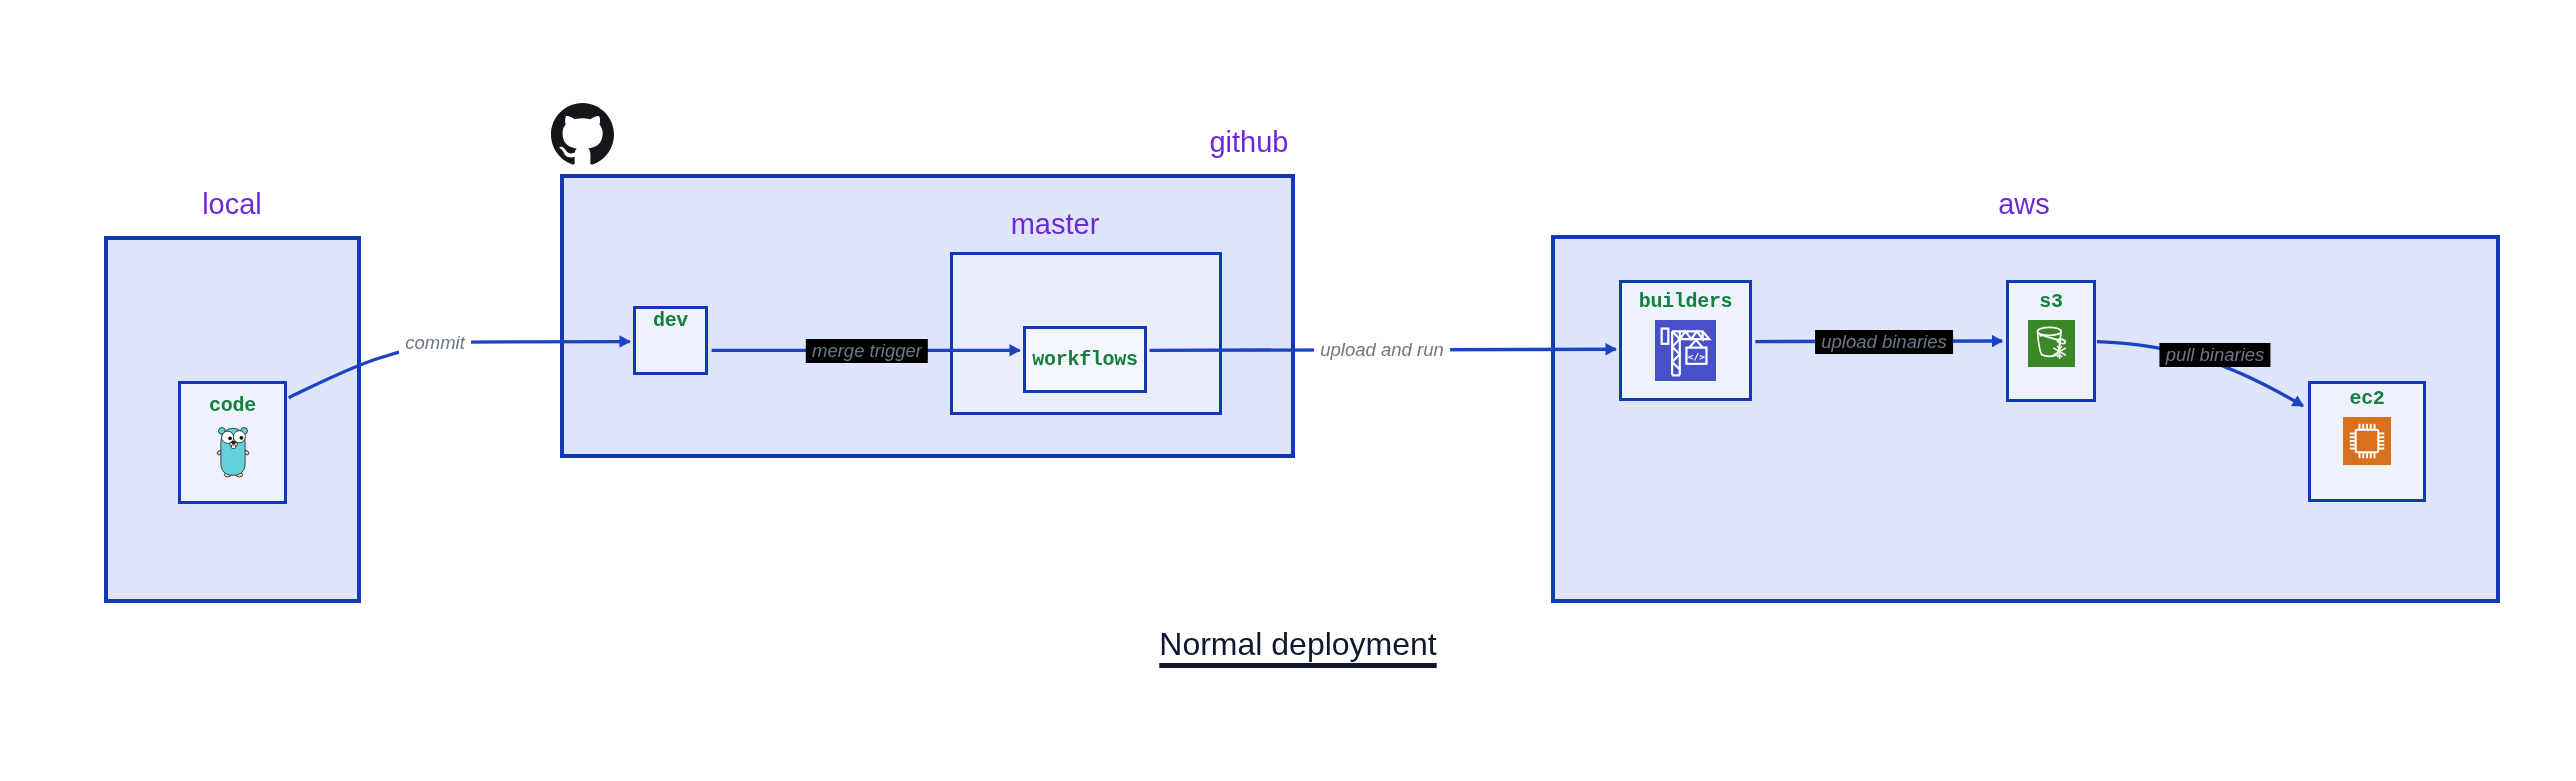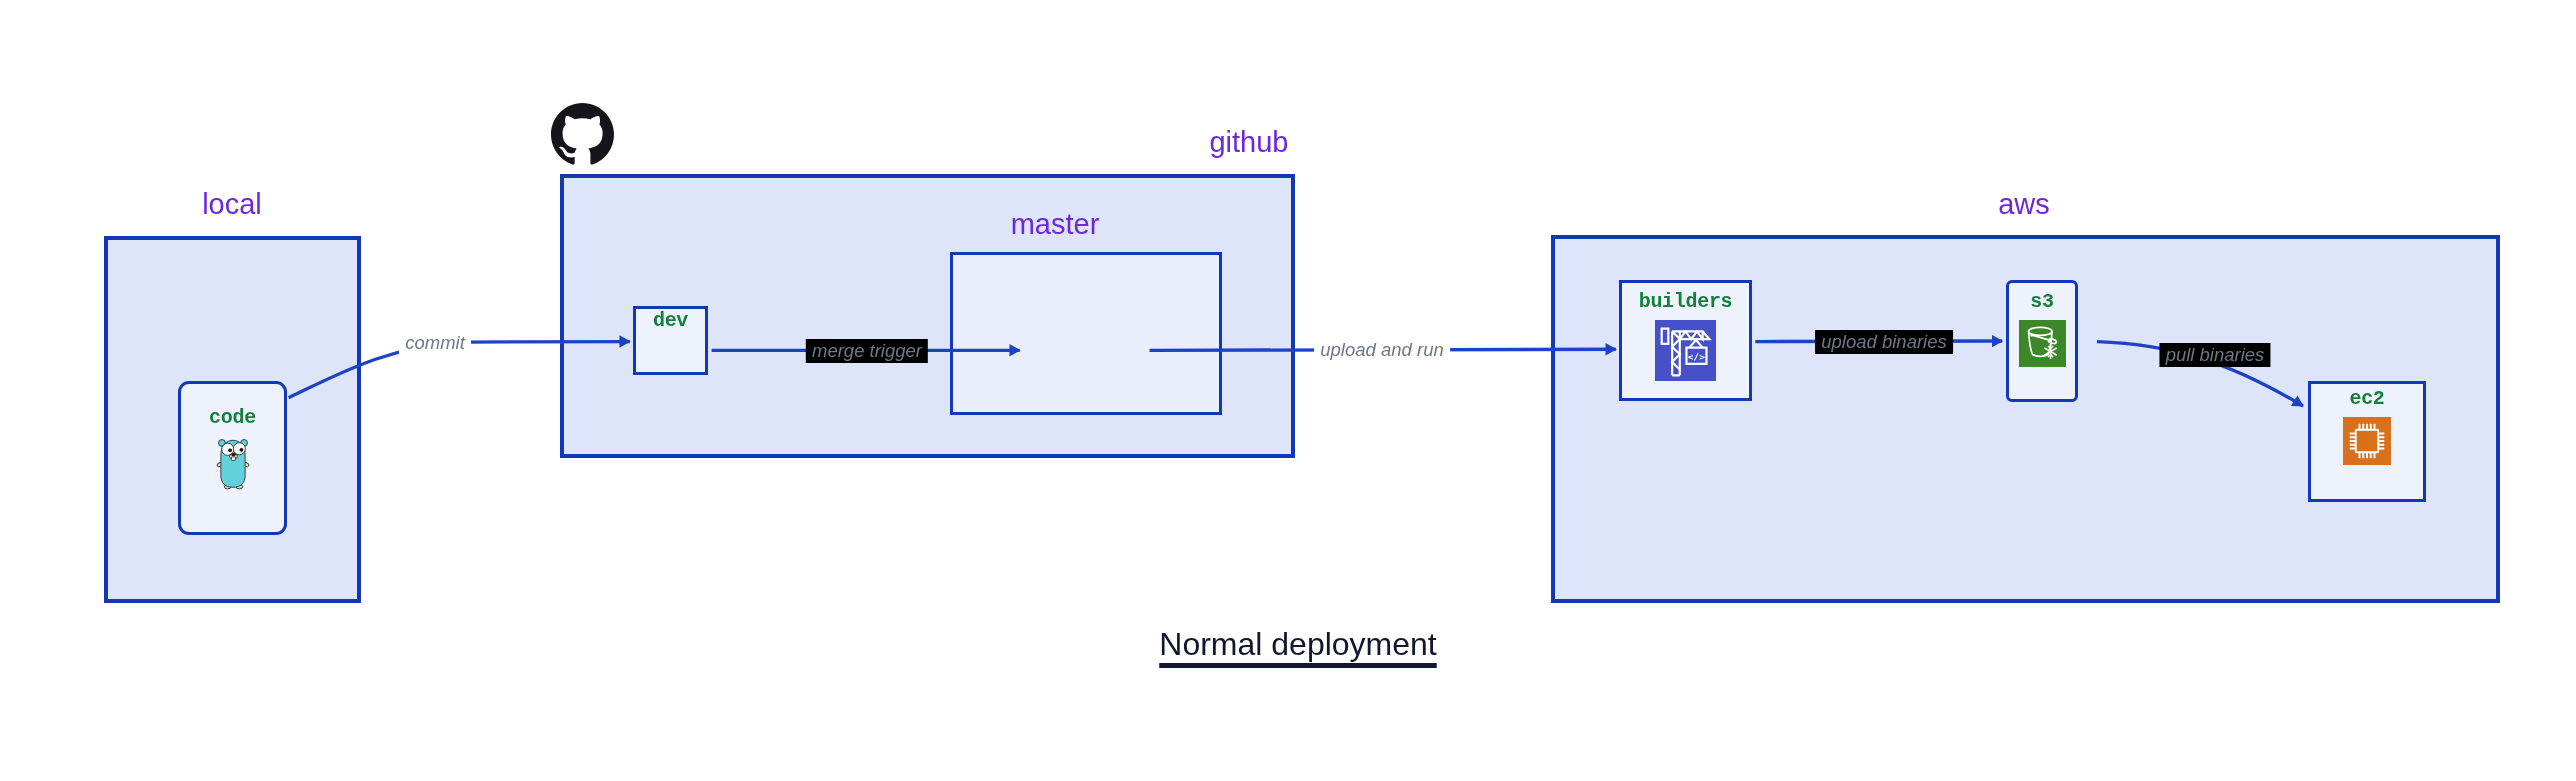--- a/index.html
+++ b/index.html
@@ -25,25 +25,25 @@
   .l-github {left:1141px; top:126px;}
   .l-master {left:947px; top:208px;}
   .l-aws    {left:1916px; top:188px;}
 
   
   .node{
     position:absolute;box-sizing:border-box;
     border:3.6px solid #1238b4;background:#eef2fc;
     display:flex;flex-direction:column;align-items:center;
   }
-  .n-code      {left:178px;  top:381px; width:109px; height:154px; padding-top:22px;border-radius:11px;}
+  .n-code      {left:178px;  top:381px; width:109px; height:123px; padding-top:10px;}
   .n-dev       {left:633px; top:306px; width:75px; height:69px; justify-content:flex-start;}
   .n-workflows {left:1023px; top:326px; width:124px; height:67px; justify-content:center; background:#f4f6fd;}
   .n-builders  {left:1619px; top:280px; width:133px; height:121px; padding-top:7.2px;}
-  .n-s3        {left:2006px; top:280px; width:72px; height:122px; padding-top:7.2px;border-radius:6px;}
+  .n-s3        {left:2006px; top:280px; width:90px; height:122px; padding-top:7.2px;}
   .n-ec2       {left:2308px; top:381px; width:118px; height:121px; padding-top:3px;}
 
   .node-label{
     font-size:20px;font-weight:bold;color:#15803d;line-height:24px;
     letter-spacing:-0.3px;white-space:nowrap;font-family:Liberation Mono, monospace;
   }
   .node-icon{margin-top:6.2px;display:block;}
 
   
   .edges{position:absolute;left:0;top:0;pointer-events:none;}
@@ -104,20 +104,23 @@
         <ellipse cx="37" cy="34" rx="4.2" ry="3" fill="#1c1c1c" stroke="none"></ellipse>
         <rect x="33" y="38.5" width="8" height="6.5" rx="1.5" fill="#ffffff"></rect>
       </g>
     </svg>
   </div>
 
   <div class="node n-dev">
     <span class="node-label">dev</span>
   </div>
 
+  <div class="node n-workflows">
+    <span class="node-label">workflows</span>
+  </div>
 
   <div class="node n-builders">
     <span class="node-label">builders</span>
     <svg class="node-icon" width="61" height="61" viewBox="0 0 64 64">
       <rect x="0" y="0" width="64" height="64" fill="#4650c8"></rect>
       <g stroke="#ffffff" stroke-width="2.3" fill="none">
         <rect x="7" y="9" width="7" height="16"></rect>
         <path d="M18 12 V58 M26 12 V58 M18 58 H26"></path>
         <path d="M18 12 L26 20 L18 28 L26 36 L18 44 L26 52"></path>
         <path d="M18 12 H50 L57 20 H26"></path>

